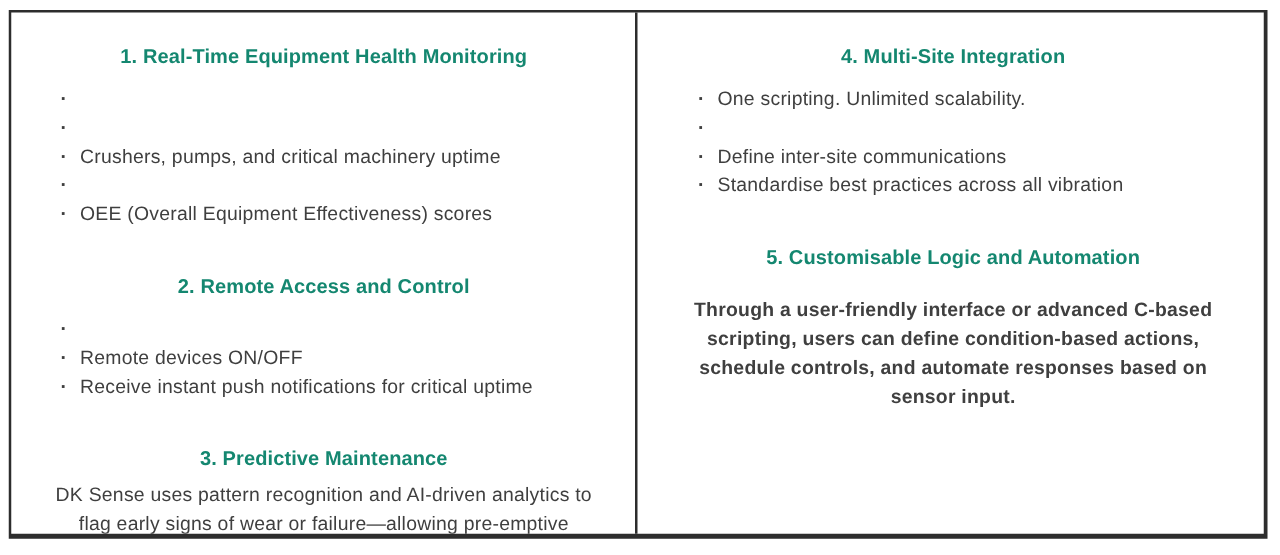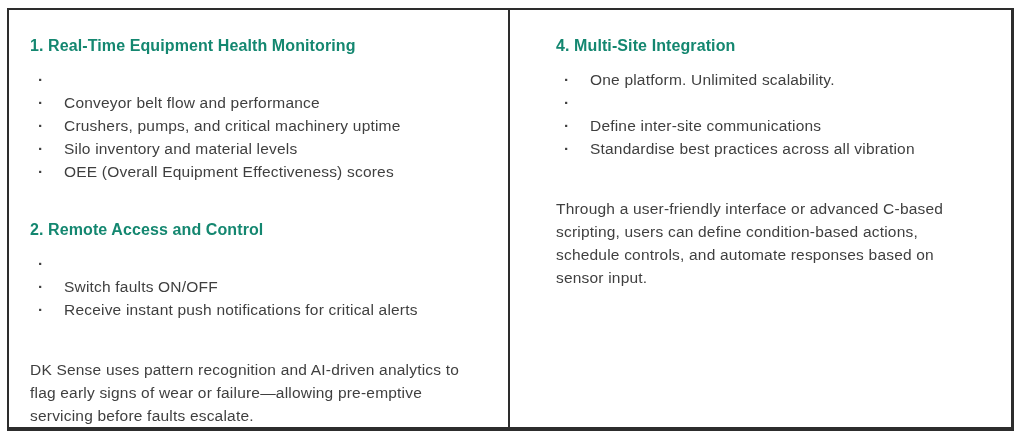--- a/index.html
+++ b/index.html
@@ -18,24 +18,25 @@
   .frame {
     position: absolute;
     left: 7px; top: 8px;
     width: 1007px; height: 423px;
     border-style: solid;
     border-color: var(--border-color);
     border-width: 2px 3px 4px 2px;
     display: grid;
     grid-template-columns: 501px 1fr;
     background: var(--bg-color);
+    text-align: center;
   }
   .col { padding: 26px 20px 18px 21px; overflow: hidden; }
   .col.left { border-right: 2px solid var(--border-color); }
-  .col.right { padding-left: 46px; padding-right: 26px; }
+  .col.right { padding-left: 30px; padding-right: 26px; }
   .section { margin: 0; }
   .section + .section { margin-top: 37px; }
   .section-title {
     margin: 0;
     font-size: 16px;
     line-height: 20px;
     font-weight: bold;
     color: var(--heading-color);
     letter-spacing: 0.1px;
   }
@@ -59,99 +60,99 @@
     color: var(--body-color);
     font-weight: bold;
   }
   .section-paragraph {
     margin: 7px 0 0 0;
     font-size: 15.5px;
     line-height: 23px;
     color: var(--body-color);
     letter-spacing: 0.2px;
   }
-  .col.right .section-paragraph { margin-top: 8px; }
+  .col.right .section-paragraph { margin-top: 20px; font-weight: bold; }
 </style>
 </head>
 <body>
 
 <div class="frame">
 
   <div class="col left">
 
     <div class="section">
       <h3 class="section-title">1. Real-Time Equipment Health Monitoring</h3>
       <ul class="bullets">
         <li>
           <span class="marker">·</span>
         </li>
         <li>
           <span class="marker">·</span>
-          <span>Conveyor belt flow and performance</span>
         </li>
         <li>
           <span class="marker">·</span>
           <span>Crushers, pumps, and critical machinery uptime</span>
         </li>
         <li>
           <span class="marker">·</span>
-          <span>Silo inventory and material levels</span>
         </li>
         <li>
           <span class="marker">·</span>
           <span>OEE (Overall Equipment Effectiveness) scores</span>
         </li>
       </ul>
     </div>
 
     <div class="section">
       <h3 class="section-title">2. Remote Access and Control</h3>
       <ul class="bullets">
         <li>
           <span class="marker">·</span>
         </li>
         <li>
           <span class="marker">·</span>
-          <span>Switch faults ON/OFF</span>
+          <span>Remote devices ON/OFF</span>
         </li>
         <li>
           <span class="marker">·</span>
-          <span>Receive instant push notifications for critical alerts</span>
+          <span>Receive instant push notifications for critical uptime</span>
         </li>
       </ul>
     </div>
 
     <div class="section">
+      <h3 class="section-title">3. Predictive Maintenance</h3>
       <p class="section-paragraph">DK Sense uses pattern recognition and AI-driven analytics to flag early signs of wear or failure—allowing pre-emptive servicing before faults escalate.</p>
     </div>
 
   </div>
 
   <div class="col right">
 
     <div class="section">
       <h3 class="section-title">4. Multi-Site Integration</h3>
       <ul class="bullets">
         <li>
           <span class="marker">·</span>
-          <span>One platform. Unlimited scalability.</span>
+          <span>One scripting. Unlimited scalability.</span>
         </li>
         <li>
           <span class="marker">·</span>
         </li>
         <li>
           <span class="marker">·</span>
           <span>Define inter-site communications</span>
         </li>
         <li>
           <span class="marker">·</span>
           <span>Standardise best practices across all vibration</span>
         </li>
       </ul>
     </div>
 
     <div class="section">
+      <h3 class="section-title">5. Customisable Logic and Automation</h3>
       <p class="section-paragraph">Through a user-friendly interface or advanced C-based scripting, users can define condition-based actions, schedule controls, and automate responses based on sensor input.</p>
     </div>
 
   </div>
 
 </div>
 
 </body></html>

